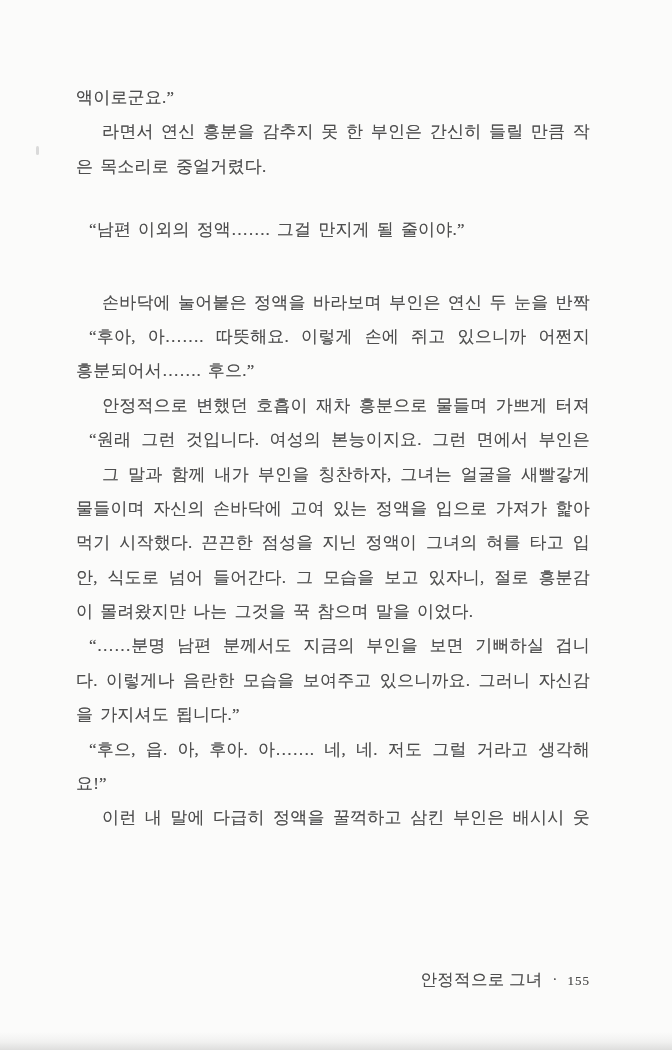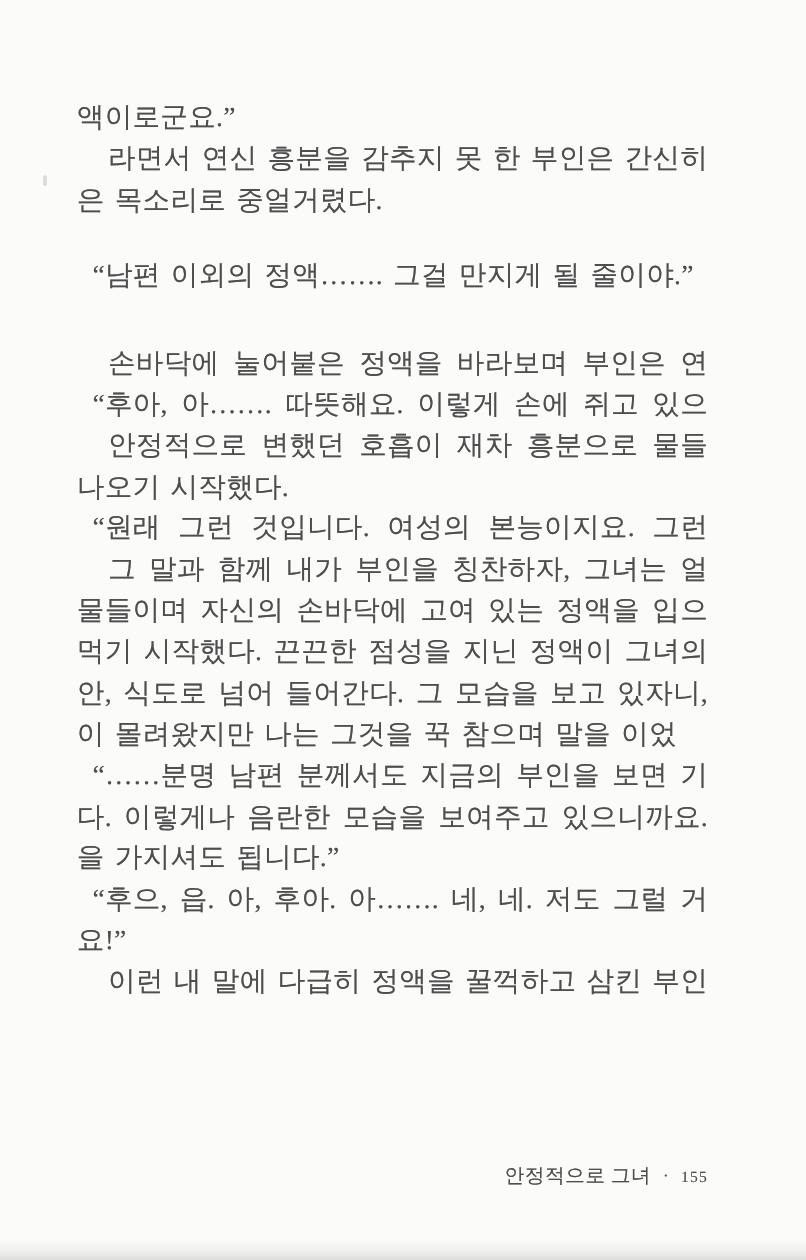--- a/index.html
+++ b/index.html
@@ -16,28 +16,29 @@
     font-family: "Liberation Serif", "DejaVu Serif", serif;
     color: var(--fg);
   }
   .content {
     position: absolute;
     left: 64px;
     right: 82px;
     top: 81px;
   }
   .line {
-    font-size: 23px;
+    font-size: 17px;
     line-height: 34.4px;
     height: 34.4px;
     letter-spacing: 0.2px;
     word-spacing: 2.5px;
     text-align: left;
     text-shadow: 0 0 0.5px rgba(95,95,95,0.55);
     overflow: hidden;
+    margin-left: 12px;
   }
   .line.fill {
     text-align: justify;
     text-align-last: justify;
   }
   .line.indent { text-indent: 26px; }
   .line.indent.q { text-indent: 13px; }
   .spacer { width: 100%; }
   .footer {
     position: absolute;
@@ -88,22 +89,22 @@
 
   <div class="content" id="body-lines">
       <div class="line">액이로군요.”</div>
       <div class="line fill indent">라면서 연신 흥분을 감추지 못 한 부인은 간신히 들릴 만큼 작</div>
       <div class="line">은 목소리로 중얼거렸다.</div>
       <div class="spacer" style="height: 29px;"></div>
       <div class="line indent q">“남편 이외의 정액……. 그걸 만지게 될 줄이야.”</div>
       <div class="spacer" style="height: 38px;"></div>
       <div class="line fill indent">손바닥에 눌어붙은 정액을 바라보며 부인은 연신 두 눈을 반짝</div>
       <div class="line fill indent q">“후아, 아……. 따뜻해요. 이렇게 손에 쥐고 있으니까 어쩐지</div>
+      <div class="line">흥분되어서……. 후으.”</div>
       <div class="line fill indent">안정적으로 변했던 호흡이 재차 흥분으로 물들며 가쁘게 터져</div>
-      <div class="line">나오기 시작했다.</div>
       <div class="line fill indent q">“원래 그런 것입니다. 여성의 본능이지요. 그런 면에서 부인은</div>
       <div class="line fill indent">그 말과 함께 내가 부인을 칭찬하자, 그녀는 얼굴을 새빨갛게</div>
       <div class="line fill">물들이며 자신의 손바닥에 고여 있는 정액을 입으로 가져가 핥아</div>
       <div class="line fill">먹기 시작했다. 끈끈한 점성을 지닌 정액이 그녀의 혀를 타고 입</div>
       <div class="line fill">안, 식도로 넘어 들어간다. 그 모습을 보고 있자니, 절로 흥분감</div>
       <div class="line">이 몰려왔지만 나는 그것을 꾹 참으며 말을 이었다.</div>
       <div class="line fill indent q">“……분명 남편 분께서도 지금의 부인을 보면 기뻐하실 겁니</div>
       <div class="line fill">다. 이렇게나 음란한 모습을 보여주고 있으니까요. 그러니 자신감</div>
       <div class="line">을 가지셔도 됩니다.”</div>
       <div class="line fill indent q">“후으, 읍. 아, 후아. 아……. 네, 네. 저도 그럴 거라고 생각해</div>

